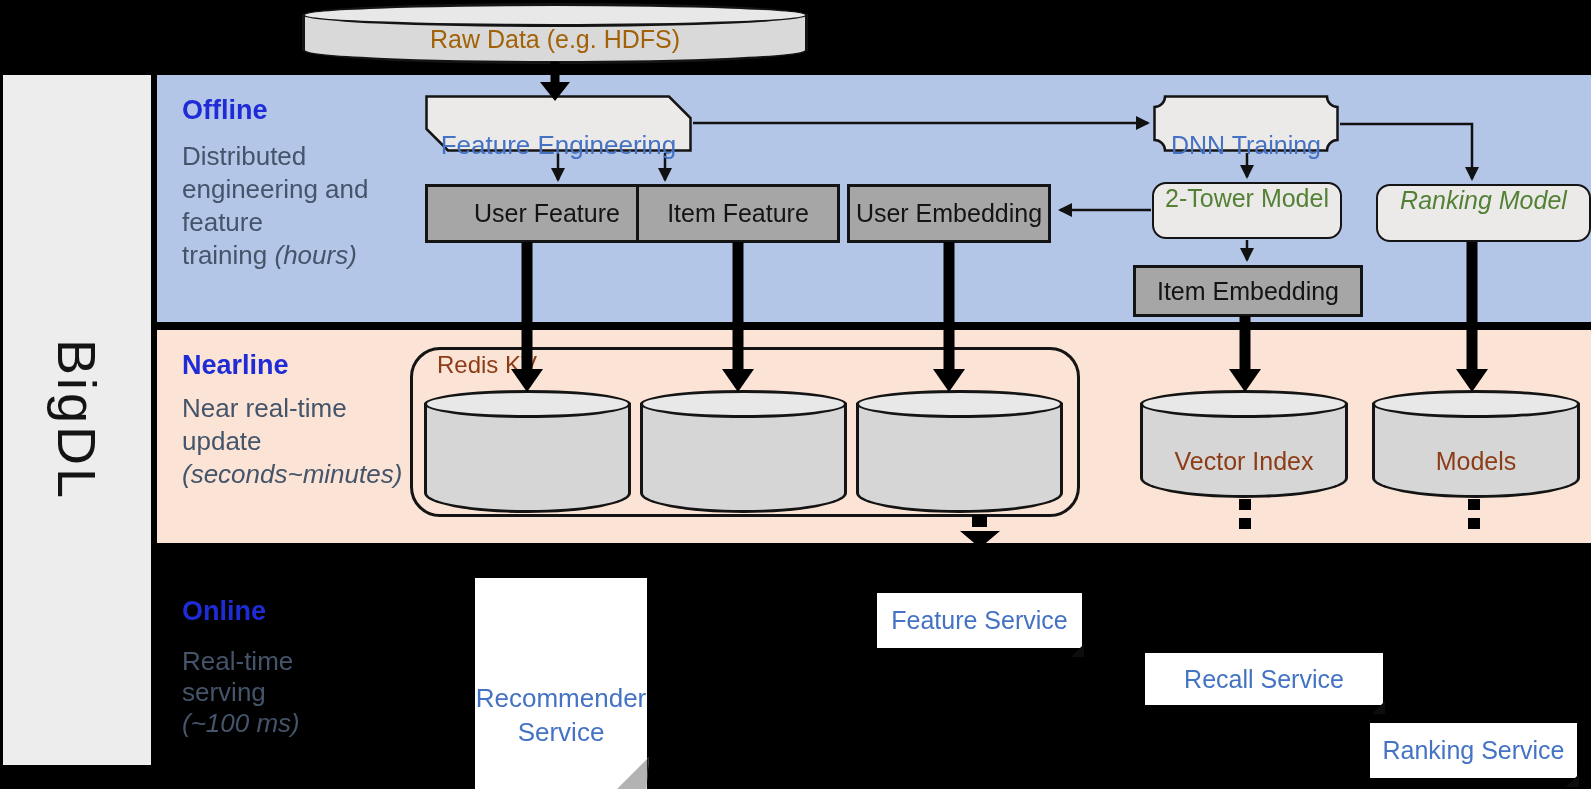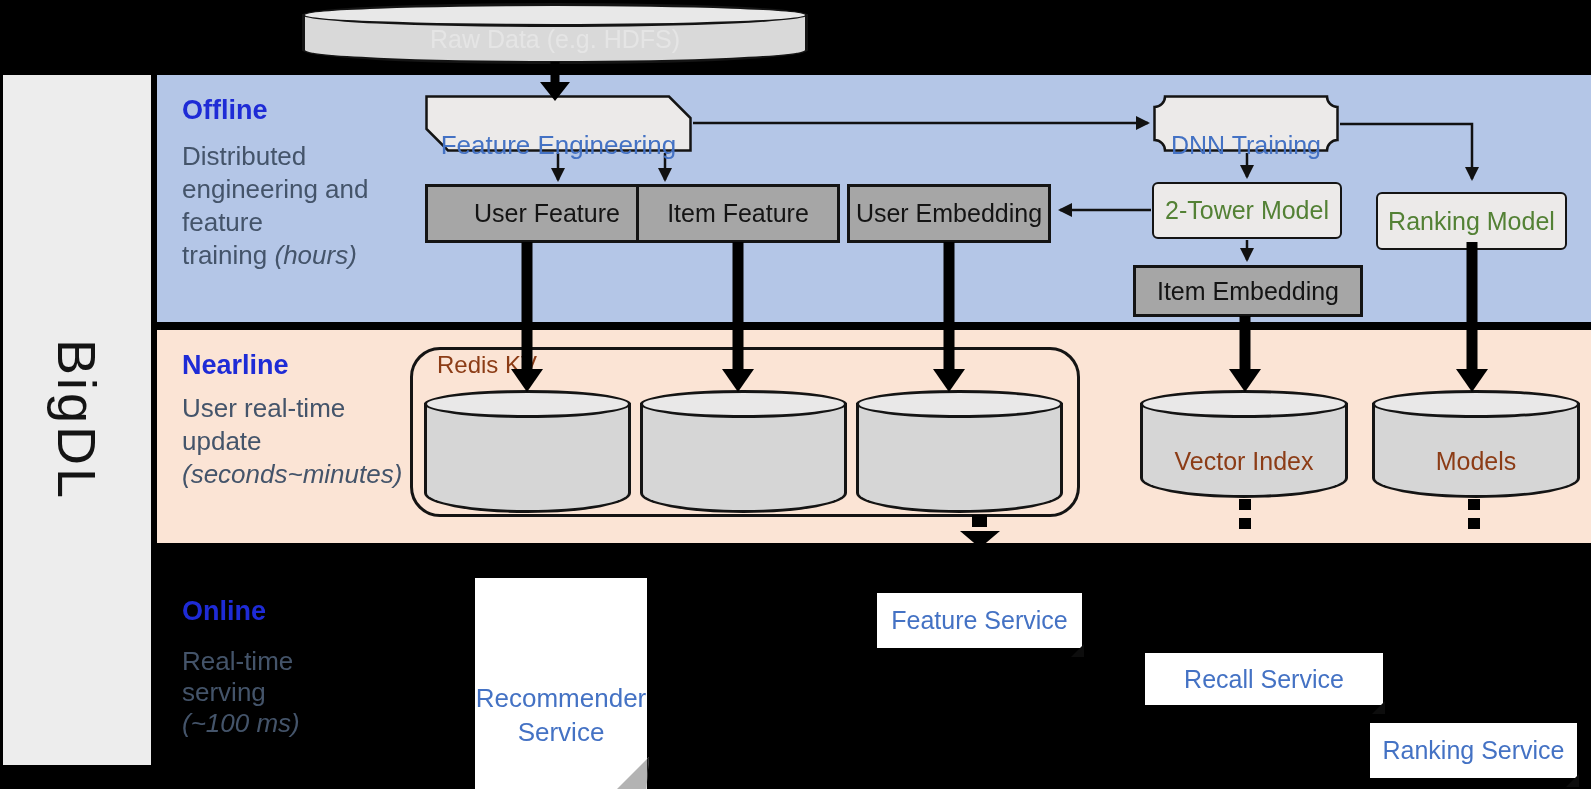--- a/index.html
+++ b/index.html
@@ -15,40 +15,40 @@
 
   
   .sec-label{font-size:27px;font-weight:600;color:#1e2bd6;}
   .sec-desc{font-size:26px;color:#44546a;line-height:33px;white-space:nowrap;}
   .sec-desc-dark{font-size:26px;color:#44546a;line-height:31px;white-space:nowrap;}
   .it{font-style:italic;}
 
   
   .gray-node{background:#a6a6a6;border:3px solid #141414;display:flex;align-items:center;justify-content:center;
              font-size:25px;color:#141414;box-sizing:border-box;}
-  .round-node{background:#eceae9;border:2.5px solid #141414;border-radius:6px;display:flex;align-items:center;
+  .round-node{background:#eceae9;border:2.5px solid #141414;border-radius:14px;display:flex;
               justify-content:center;font-size:25px;box-sizing:border-box;}
   .green-text{color:#538135;}
   .blue-text{color:#4472c4;}
   .rust-text{color:#8c3c16;}
 
   .shape-node{display:flex;align-items:center;justify-content:center;}
   .shape-node svg{position:absolute;inset:0;}
   .shape-node .shape-label{position:relative;z-index:1;font-size:26px;margin-top:44px;}
 
   
   .cyl .cyl-body{position:absolute;left:0;right:0;top:13px;bottom:0;background:#d6d6d6;border:3px solid #141414;
                  border-top:none;border-radius:0 0 50% 50% / 0 0 20px 20px;box-sizing:border-box;}
   .cyl .cyl-top{position:absolute;left:0;right:0;top:0;height:28px;background:#e9e8e8;border:3px solid #141414;
                 border-radius:50%;box-sizing:border-box;}
   .cyl .cyl-label{position:absolute;left:0;right:0;top:34px;bottom:0;display:flex;align-items:center;
                   justify-content:center;font-size:25px;z-index:1;}
   .cyl-flat .cyl-body{top:11px;border-radius:0 0 50% 50% / 0 0 14px 14px;}
   .cyl-flat .cyl-top{height:24px;}
-  .cyl-flat .cyl-label{top:12px;font-size:25px;color:#e5e5e5;}
+  .cyl-flat .cyl-label{top:12px;font-size:25px;color:#a16207;}
 
   
   .redis-box{left:410px;top:347px;width:670px;height:170px;border:3px solid #141414;border-radius:30px;box-sizing:border-box;}
   .redis-label{left:437px;top:351px;font-size:24px;}
 
   
   .service{background:#fff;display:flex;align-items:center;justify-content:center;font-size:25px;}
   .fold{position:absolute;right:-2px;bottom:-9px;width:13px;height:13px;background:#0d0d0d;
         clip-path:polygon(100% 0,0 100%,100% 100%);}
   .doc{background:#fff;clip-path:polygon(0 0,100% 0,100% calc(100% - 32px),calc(100% - 28px) 100%,0 100%);
@@ -75,21 +75,21 @@
   <div class="abs sec-label" style="left:182px;top:95px;">Offline</div>
   <div class="abs sec-desc" style="left:182px;top:140px;">
     <div>Distributed</div>
     <div>engineering and</div>
     <div>feature</div>
     <div><span>training </span><span class="it">(hours)</span></div>
   </div>
 
   <div class="abs sec-label" style="left:182px;top:350px;">Nearline</div>
   <div class="abs sec-desc" style="left:182px;top:392px;">
-    <div>User real-time</div>
+    <div>Near real-time</div>
     <div>update</div>
     <div class="it">(seconds~minutes)</div>
   </div>
 
   <div class="abs sec-label" style="left:182px;top:596px;">Online</div>
   <div class="abs sec-desc-dark" style="left:182px;top:646px;">
     <div>Real-time</div>
     <div>serving</div>
     <div class="it">(~100 ms)</div>
   </div>
@@ -120,21 +120,21 @@
   <div class="abs shape-node" style="left:1153px;top:95px;width:186px;height:57px;text-align:right;">
     <svg viewBox="0 0 186 57">
       <path d="M12 1.5 L174 1.5 A 10.5 10.5 0 0 0 184.5 12 L184.5 45 A 10.5 10.5 0 0 0 174 55.5 L12 55.5 A 10.5 10.5 0 0 0 1.5 45 L1.5 12 A 10.5 10.5 0 0 0 12 1.5 Z" fill="#eceae9" stroke="#141414" stroke-width="2.5"></path>
     </svg>
     <span class="shape-label blue-text" style="font-size:25px;">DNN Training</span>
   </div>
 
   <div class="abs round-node" style="left:1152px;top:182px;width:190px;height:57px;">
     <span class="green-text">2-Tower Model</span>
   </div>
-  <div class="abs round-node" style="left:1376px;top:192px;width:191px;height:58px;">
+  <div class="abs round-node" style="left:1376px;top:184px;width:215px;height:58px;font-style:italic;">
     <span class="green-text">Ranking Model</span>
   </div>
   <div class="abs gray-node" style="left:1133px;top:265px;width:230px;height:52px;">
     <span>Item Embedding</span>
   </div>
 
   <div class="abs redis-box"></div>
   <div class="abs redis-label rust-text">Redis KV</div>
 
   <div class="abs cyl" style="left:424px;top:390px;width:207px;height:123px;">

